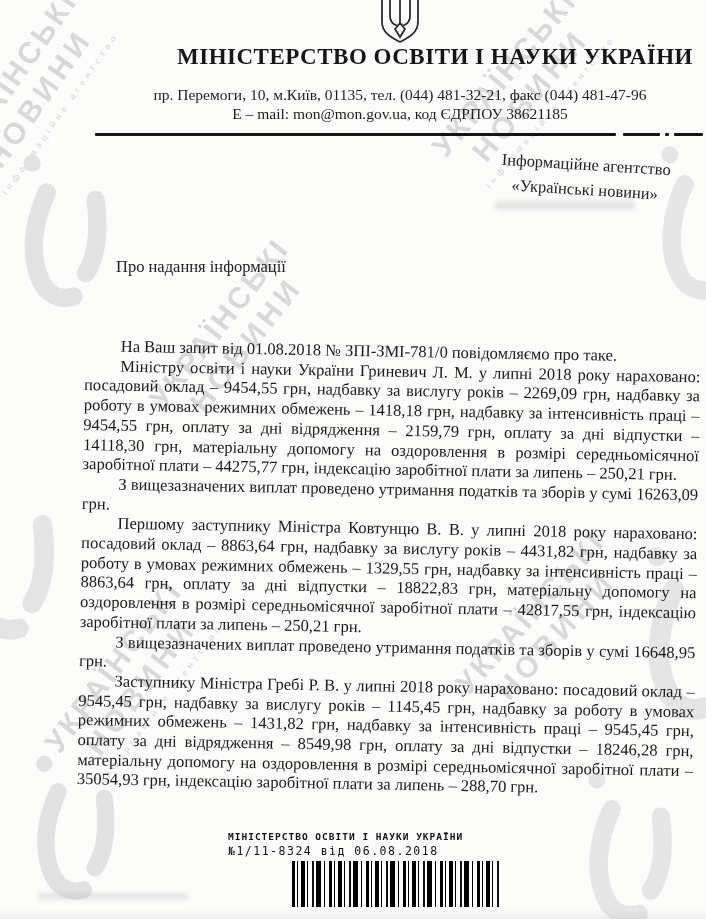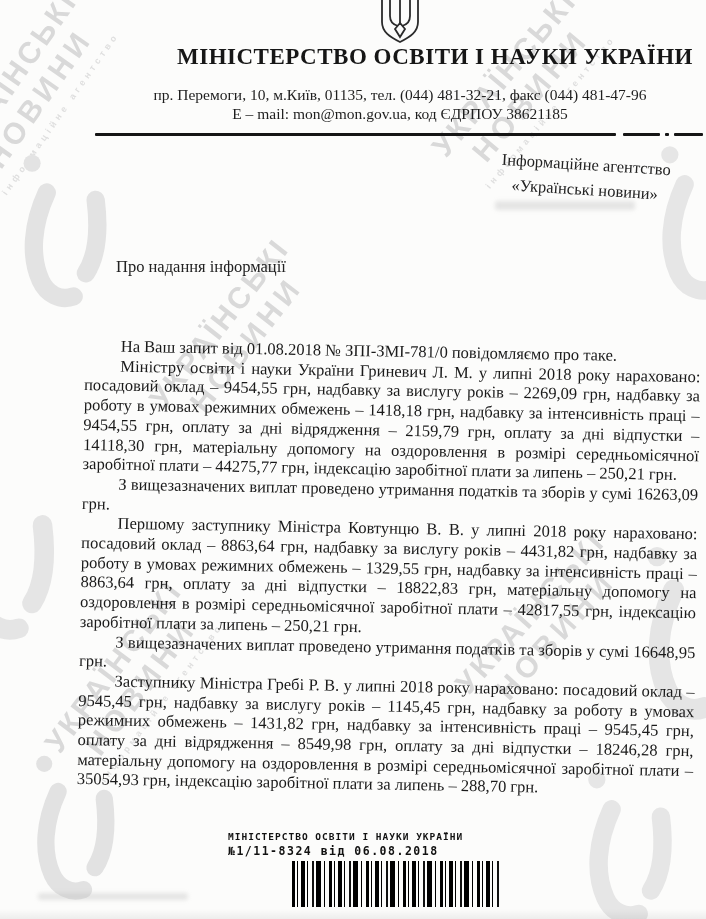--- a/index.html
+++ b/index.html
@@ -43,21 +43,21 @@
   .body-text{
     position:absolute;left:85px;top:336px;width:616px;
     font-size:16.5px;line-height:19.7px;text-align:justify;
     transform:rotate(1.05deg);transform-origin:0 0;color:#1a1a1a;
   }
   .body-text p{margin:0;text-indent:36px;}
   
   .stamp{position:absolute;left:228px;top:831px;width:300px;color:#111;}
   .stamp-l1{font-family:"DejaVu Sans Mono", monospace;font-weight:bold;
     font-size:9.5px;letter-spacing:1px;white-space:nowrap;}
-  .stamp-l2{font-family:"DejaVu Sans Mono", monospace;font-weight:bold;
+  .stamp-l2{font-family:"DejaVu Sans Mono", monospace;font-weight:normal;
     font-size:11.5px;letter-spacing:1.5px;white-space:nowrap;margin-top:2px;}
   .barcode{
     position:absolute;left:292px;top:861px;width:208px;height:46px;
     background:
       repeating-linear-gradient(90deg,
         #000 0 3px, transparent 3px 5px,
         #000 5px 6px, transparent 6px 9px,
         #000 9px 13px, transparent 13px 15px,
         #000 15px 16px, transparent 16px 20px,
         #111 20px 22px, transparent 22px 24px,

